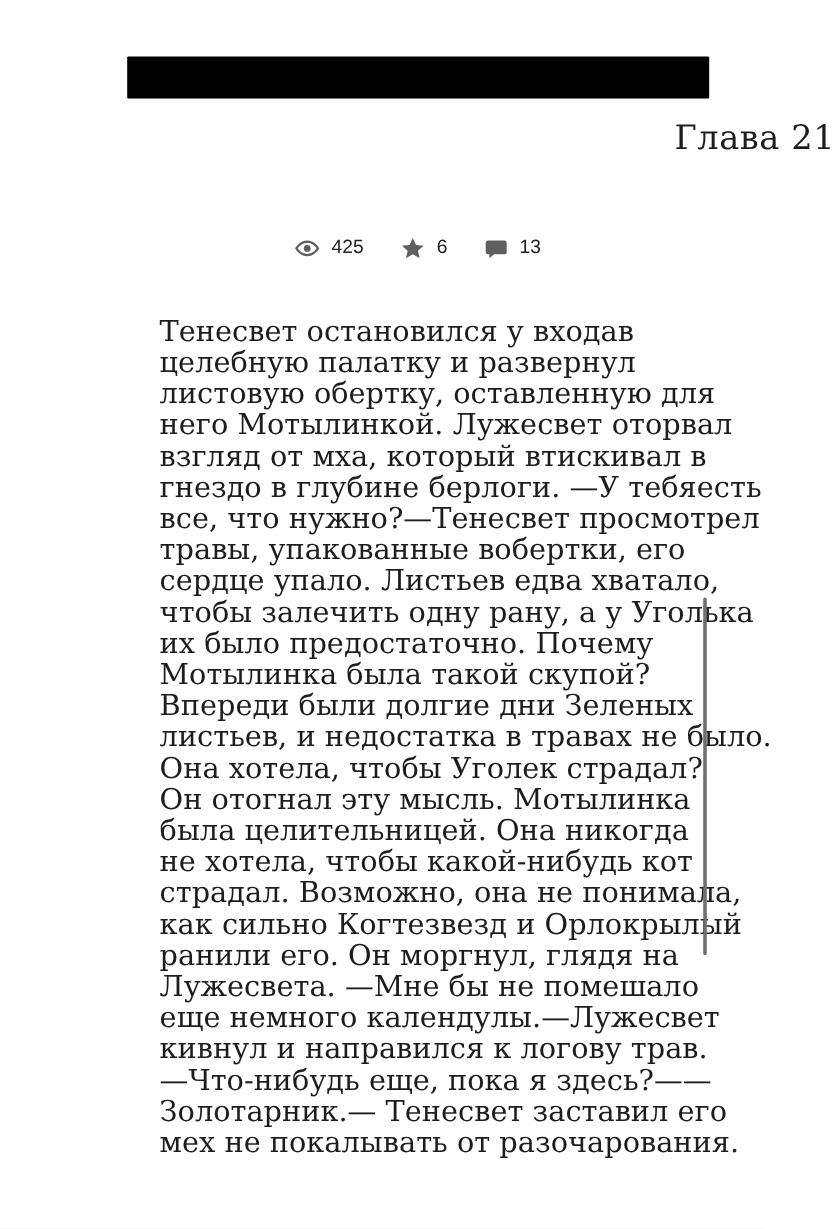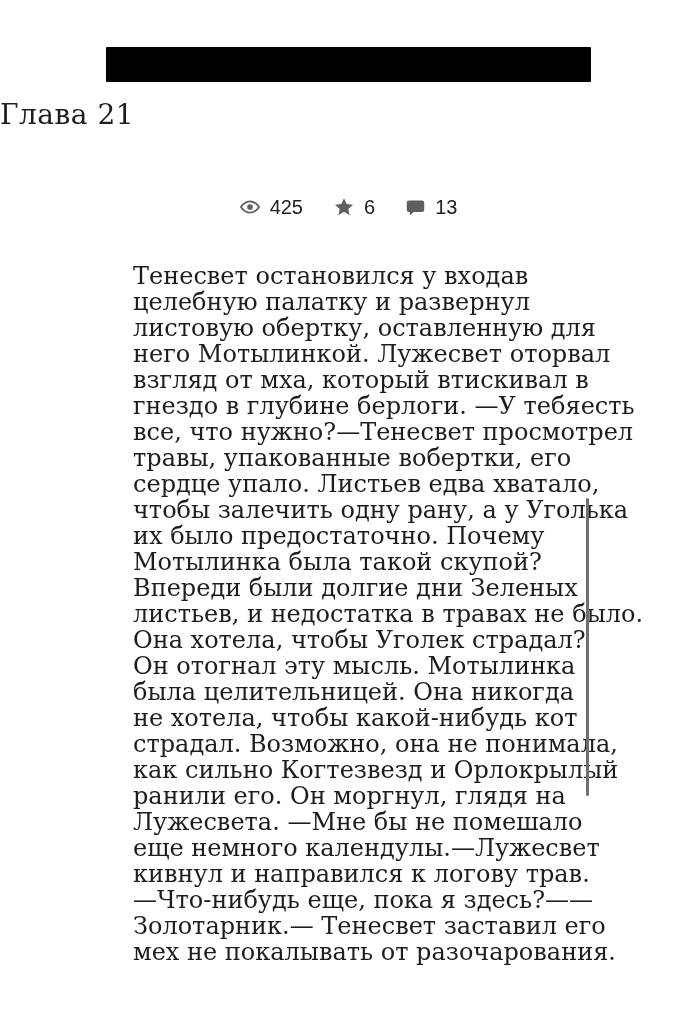--- a/index.html
+++ b/index.html
@@ -24,21 +24,21 @@
     height: 35px;
     background: var(--c-bar, #000000);
     border-radius: 1px;
   }
   .chapter-title {
     position: absolute;
     left: 0;
     top: 98px;
     width: 696px;
     margin: 0;
-    text-align: left;
+    text-align: right;
     font-size: 28px;
     font-weight: normal;
     color: var(--c-text, #1d1d1d);
     letter-spacing: 0.5px;
   }
   .stats {
     position: absolute;
     left: 0;
     top: 196px;
     width: 696px;
@@ -48,21 +48,21 @@
     gap: 30px;
     font-family: "Liberation Sans", "DejaVu Sans", sans-serif;
   }
   .stat {
     display: flex;
     align-items: center;
     gap: 9px;
     cursor: default;
   }
   .stat .num {
-    font-size: 20px;
+    font-size: 16px;
     color: #212121;
     line-height: 1;
   }
   .stat svg {
     display: block;
   }
   .body-text {
     position: absolute;
     left: 133px;
     top: 263px;

